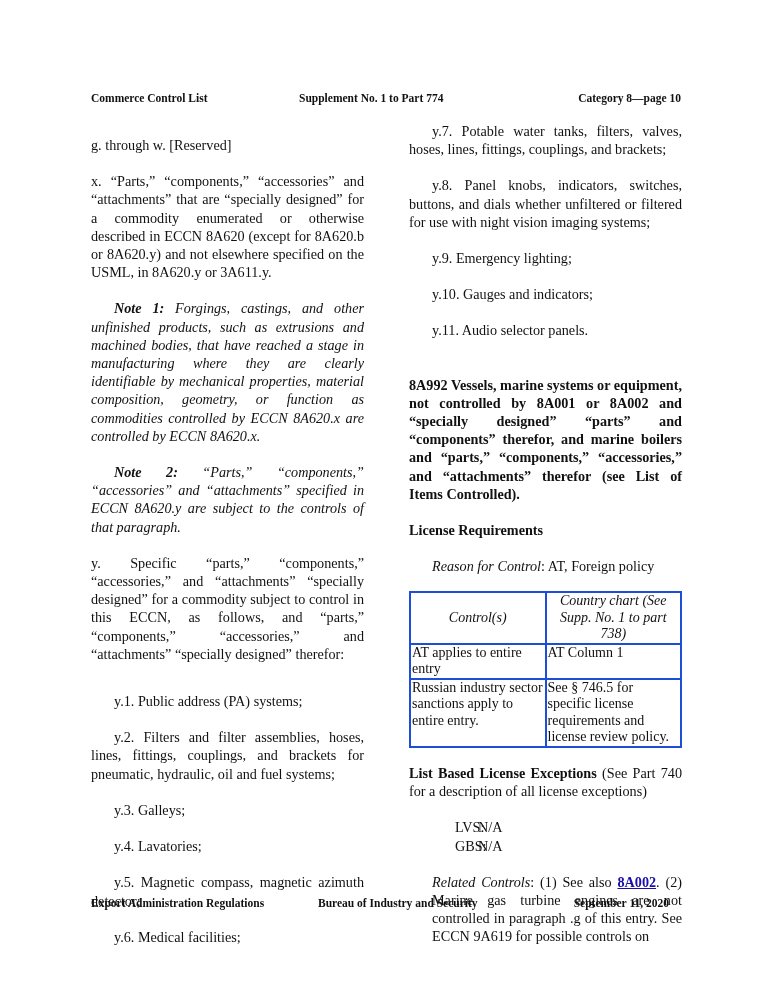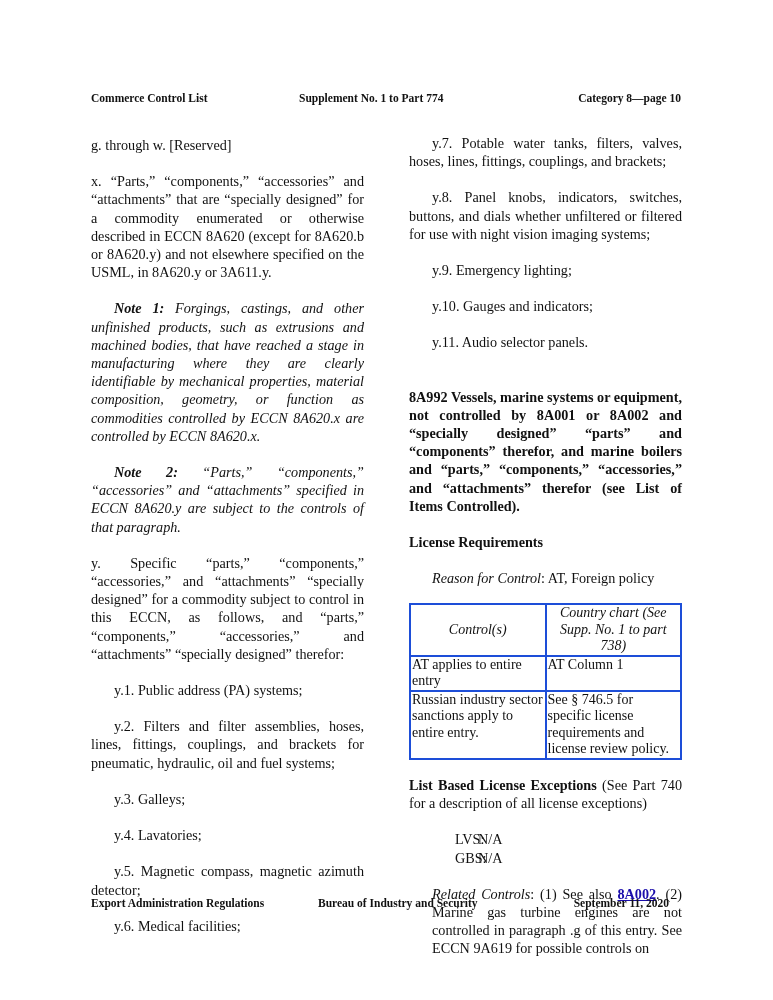--- a/index.html
+++ b/index.html
@@ -3,21 +3,21 @@
 <meta charset="utf-8">
 <style>
   html,body{margin:0;padding:0;background:#fff;}
   body{width:773px;height:1000px;position:relative;overflow:hidden;font-family:"Liberation Serif","DejaVu Serif",serif;color:#111;}
   .hdr,.ftr{position:absolute;left:91px;width:590px;font-weight:bold;font-size:11.5px;}
   .hdr{top:92px;}
   .ftr{top:897px;}
   .hdr span,.ftr span{position:absolute;top:0;white-space:nowrap;}
   .col{position:absolute;font-size:14.2px;line-height:18.2px;text-align:justify;}
   .colL{left:91px;width:273px;top:122px;}
-  .colR{left:409px;width:273px;top:134px;}
+  .colR{left:409px;width:273px;top:122px;}
   p{margin:0;}
   .ind{text-indent:23px;}
   .it{font-style:italic;}
   .b{font-weight:bold;}
   table{border-collapse:collapse;width:100%;font-size:14px;line-height:16.5px;}
   td,th{border:2px solid #1d4ed8;padding:0 1px;vertical-align:top;text-align:left;font-weight:normal;}
   th{font-style:italic;text-align:center;vertical-align:middle;}
   a{color:#1a0dab;text-decoration:underline;font-weight:bold;}
   .lbl{display:inline-block;width:46px;text-align:right;}
 </style>
@@ -29,21 +29,21 @@
   <span style="left:208px">Supplement No. 1 to Part 774</span>
   <span style="right:0">Category 8—page 10</span>
 </div>
 
 <div class="col colL">
   <p style="margin-top:14px">g. through w. [Reserved]</p>
   <p style="margin-top:18px">x. “Parts,” “components,” “accessories” and “attachments” that are “specially designed” for a commodity enumerated or otherwise described in ECCN 8A620 (except for 8A620.b or 8A620.y) and not elsewhere specified on the USML, in 8A620.y or 3A611.y.</p>
   <p class="ind it" style="margin-top:18px"><span class="b">Note 1:</span><span> Forgings, castings, and other unfinished products, such as extrusions and machined bodies, that have reached a stage in manufacturing where they are clearly identifiable by mechanical properties, material composition, geometry, or function as commodities controlled by ECCN 8A620.x are controlled by ECCN 8A620.x.</span></p>
   <p class="ind it" style="margin-top:18px"><span class="b">Note 2:</span><span> “Parts,” “components,” “accessories” and “attachments” specified in ECCN 8A620.y are subject to the controls of that paragraph.</span></p>
   <p style="margin-top:18px">y. Specific “parts,” “components,” “accessories,” and “attachments” “specially designed” for a commodity subject to control in this ECCN, as follows, and “parts,” “components,” “accessories,” and “attachments” “specially designed” therefor:</p>
-  <p class="ind" style="margin-top:18px">y.1. Public address (PA) systems;</p>
+  <p class="ind" style="margin-top:29px">y.1. Public address (PA) systems;</p>
   <p class="ind" style="margin-top:18px">y.2. Filters and filter assemblies, hoses, lines, fittings, couplings, and brackets for pneumatic, hydraulic, oil and fuel systems;</p>
   <p class="ind" style="margin-top:18px">y.3. Galleys;</p>
   <p class="ind" style="margin-top:18px">y.4. Lavatories;</p>
   <p class="ind" style="margin-top:18px">y.5. Magnetic compass, magnetic azimuth detector;</p>
   <p class="ind" style="margin-top:18px">y.6. Medical facilities;</p>
 </div>
 
 <div class="col colR">
   <p class="ind">y.7. Potable water tanks, filters, valves, hoses, lines, fittings, couplings, and brackets;</p>
   <p class="ind" style="margin-top:18px">y.8. Panel knobs, indicators, switches, buttons, and dials whether unfiltered or filtered for use with night vision imaging systems;</p>

